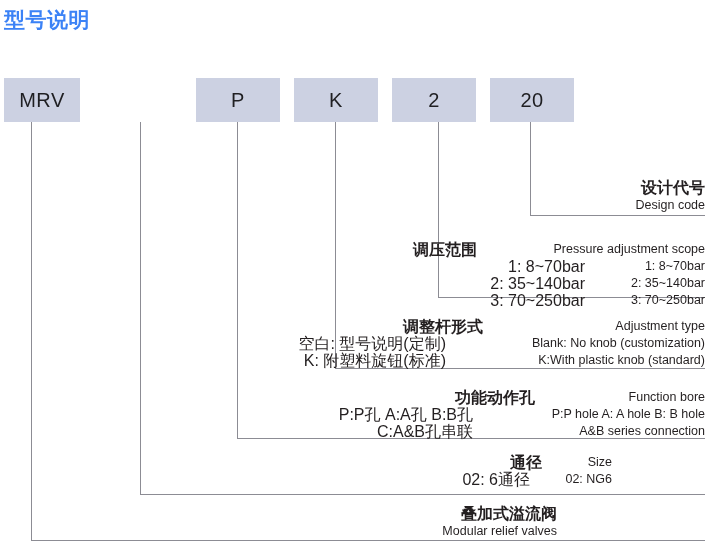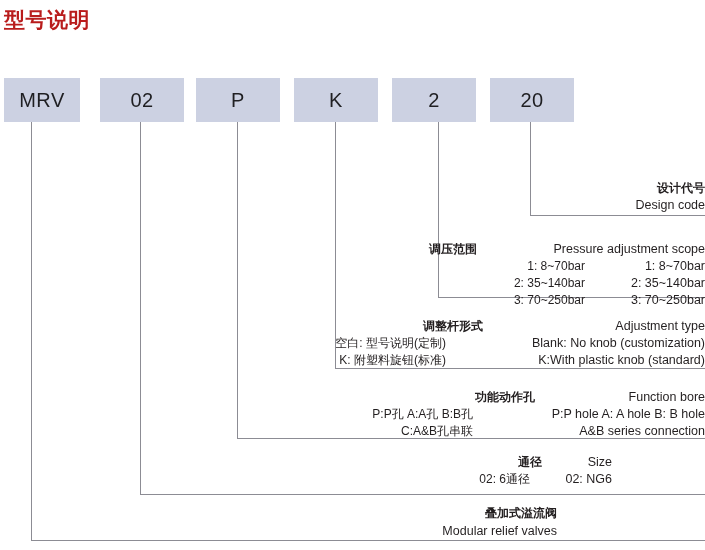--- a/index.html
+++ b/index.html
@@ -17,21 +17,21 @@
   }
 
   
   #page-title {
     position: absolute;
     left: 4px;
     top: 6px;
     font-size: 21px;
     font-weight: bold;
     letter-spacing: 0.5px;
-    color: #b91c1c;
+    color: #3b82f6;
     white-space: nowrap;
   }
 
   
   #code-boxes {
     position: absolute;
     left: 0;
     top: 78px;
     width: 705px;
     height: 44px;
@@ -67,21 +67,21 @@
   .callout .row {
     display: block;
     height: 16px;
     line-height: 16px;
     position: relative;
   }
   .callout .cn {
     position: absolute;
     right: 125px;
     text-align: right;
-    font-size: 12px;
+    font-size: 16px;
     white-space: nowrap;
   }
   .callout .en {
     position: absolute;
     right: 0px;
     text-align: right;
     font-size: 12.5px;
     white-space: nowrap;
   }
   .callout .head .cn,
@@ -97,21 +97,20 @@
   .split-size   .cn { right: 82px; }
   .split-valve  .cn { right: 0px; position: static; display:block; text-align:right; }
 </style>
 </head>
 <body>
 
 <div id="page-title">型号说明</div>
 
 <div id="code-boxes">
   <div class="code-box" style="left:4px;  width:76px;">MRV</div>
-  <div class="code-box" style="left:100px;width:84px;">02</div>
   <div class="code-box" style="left:196px;width:84px;">P</div>
   <div class="code-box" style="left:294px;width:84px;">K</div>
   <div class="code-box" style="left:392px;width:84px;">2</div>
   <div class="code-box" style="left:490px;width:84px;">20</div>
 </div>
 
 <svg id="leader-lines" viewBox="0 0 705 550" width="705" height="550">
   <g stroke="#8c8c94" stroke-width="1.1" fill="none" shape-rendering="crispEdges">
 
     <path d="M530.5 122 L530.5 215.5 L705 215.5"></path>

